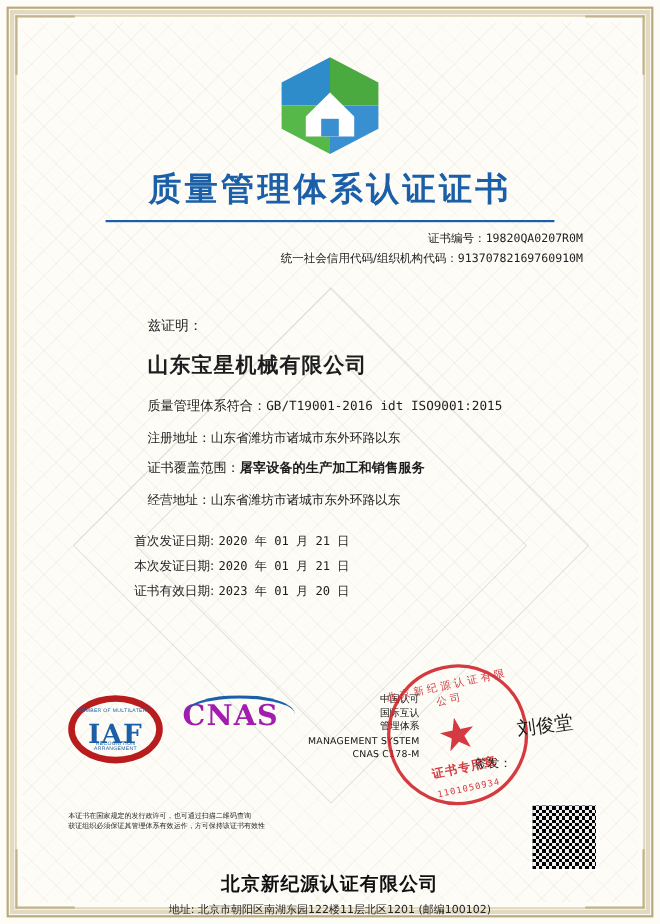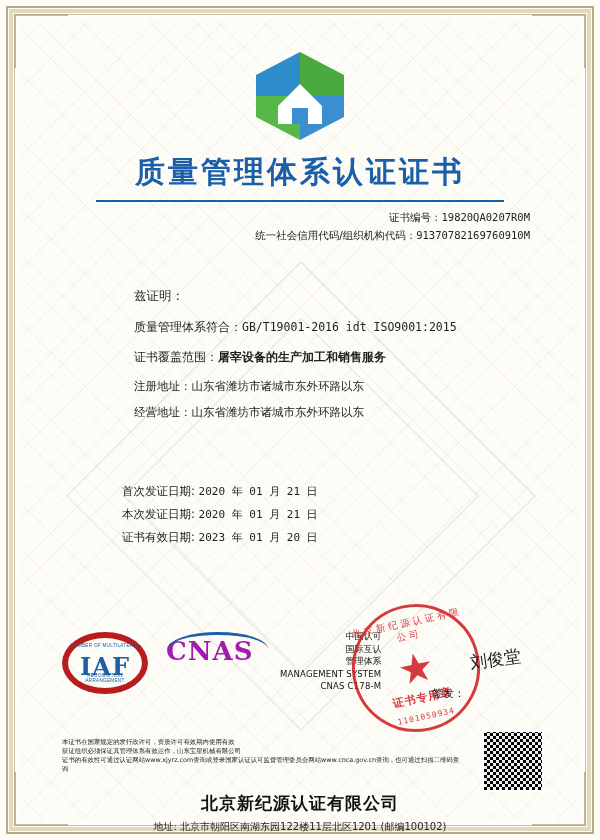--- a/index.html
+++ b/index.html
@@ -384,31 +384,32 @@
       <div>
         <span class="lbl">证书编号：</span><span>19820QA0207R0M</span>
       </div>
       <div>
         <span class="lbl">统一社会信用代码/组织机构代码：</span><span>91370782169760910M</span>
       </div>
     </div>
 
     <div class="body-block">
       <div class="hereby">兹证明：</div>
+      <div class="company">山东宝星机械有限公司</div>
 
       <div class="kv">
         <span class="k">质量管理体系符合：</span><span class="v">GB/T19001-2016 idt ISO9001:2015</span>
       </div>
 
+      <div class="kv addr">
+        <span class="k">注册地址：</span><span>山东省潍坊市诸城市东外环路以东</span>
+      </div>
+
       <div class="kv scope">
         <span class="k">证书覆盖范围：</span><span class="vb">屠宰设备的生产加工和销售服务</span>
-      </div>
-
-      <div class="kv addr">
-        <span class="k">注册地址：</span><span>山东省潍坊市诸城市东外环路以东</span>
       </div>
 
       <div class="kv addr">
         <span class="k">经营地址：</span><span>山东省潍坊市诸城市东外环路以东</span>
       </div>
     </div>
 
     <div class="dates">
       <div>
         <span>首次发证日期:</span>
@@ -451,23 +452,22 @@
       <div class="seal-mid">证书专用章</div>
       <div class="seal-bot">1101050934</div>
     </div>
 
     <div class="signature">刘俊堂</div>
     <div class="issuer-line">签发：</div>
 
     <div class="qr"></div>
 
     <div class="fineprint">
-      <div>本证书在国家规定的发行政许可，资质许可有效期内使用有效</div>
-      <div>获证组织必须保证其管理体系有效运作，山东宝星机械有限公司</div>
-      <div>证书的有效性可通过认证网站www.xjyrz.com查询或登录国家认证认可监督管理委员会网站www.cnca.gov.cn查询，也可通过扫描二维码查询</div>
+      <div>本证书在国家规定的发行政许可，也可通过扫描二维码查询</div>
+      <div>获证组织必须保证其管理体系有效运作，方可保持该证书有效性</div>
     </div>
 
     <div class="footer">
       <div class="org">北京新纪源认证有限公司</div>
       <div class="addr2">地址: 北京市朝阳区南湖东园122楼11层北区1201 (邮编100102)</div>
     </div>
 
   </div>
 </div>
 

